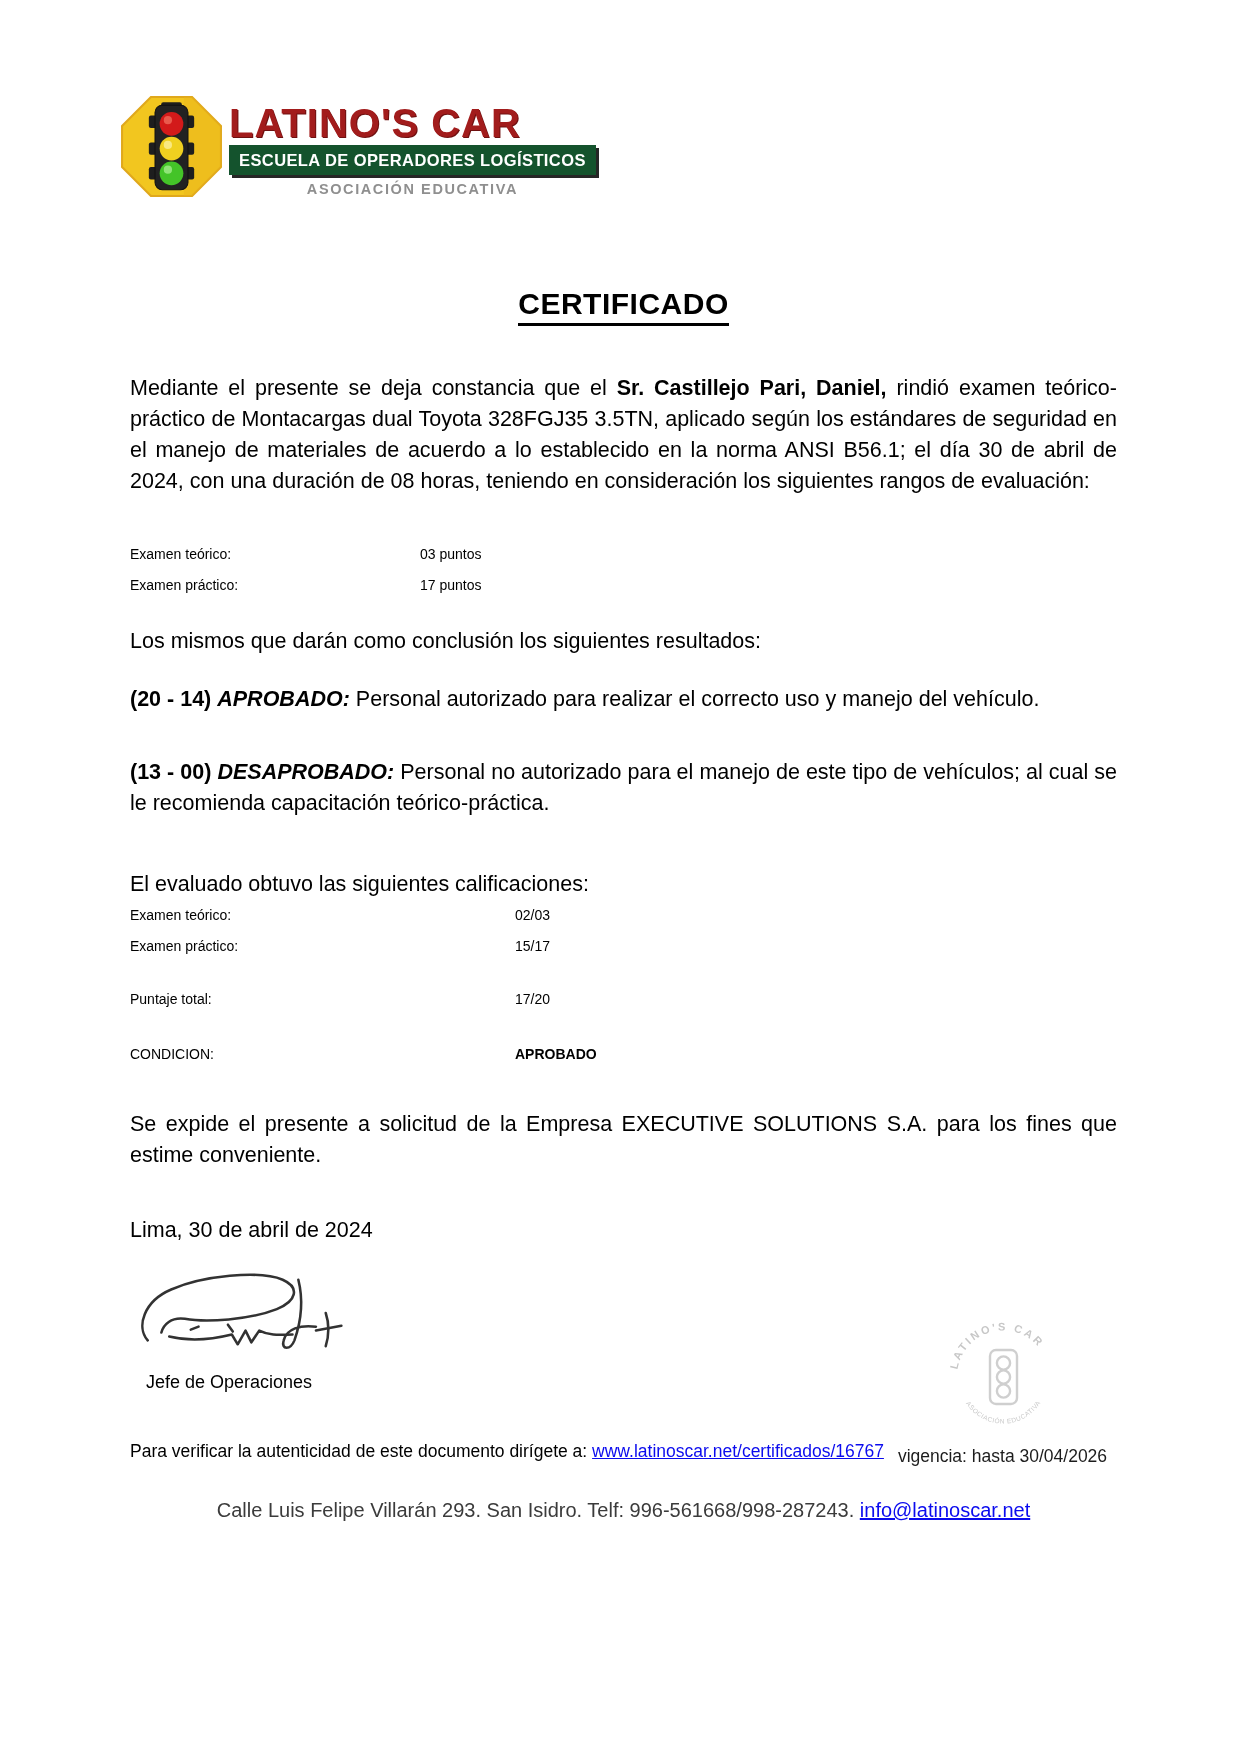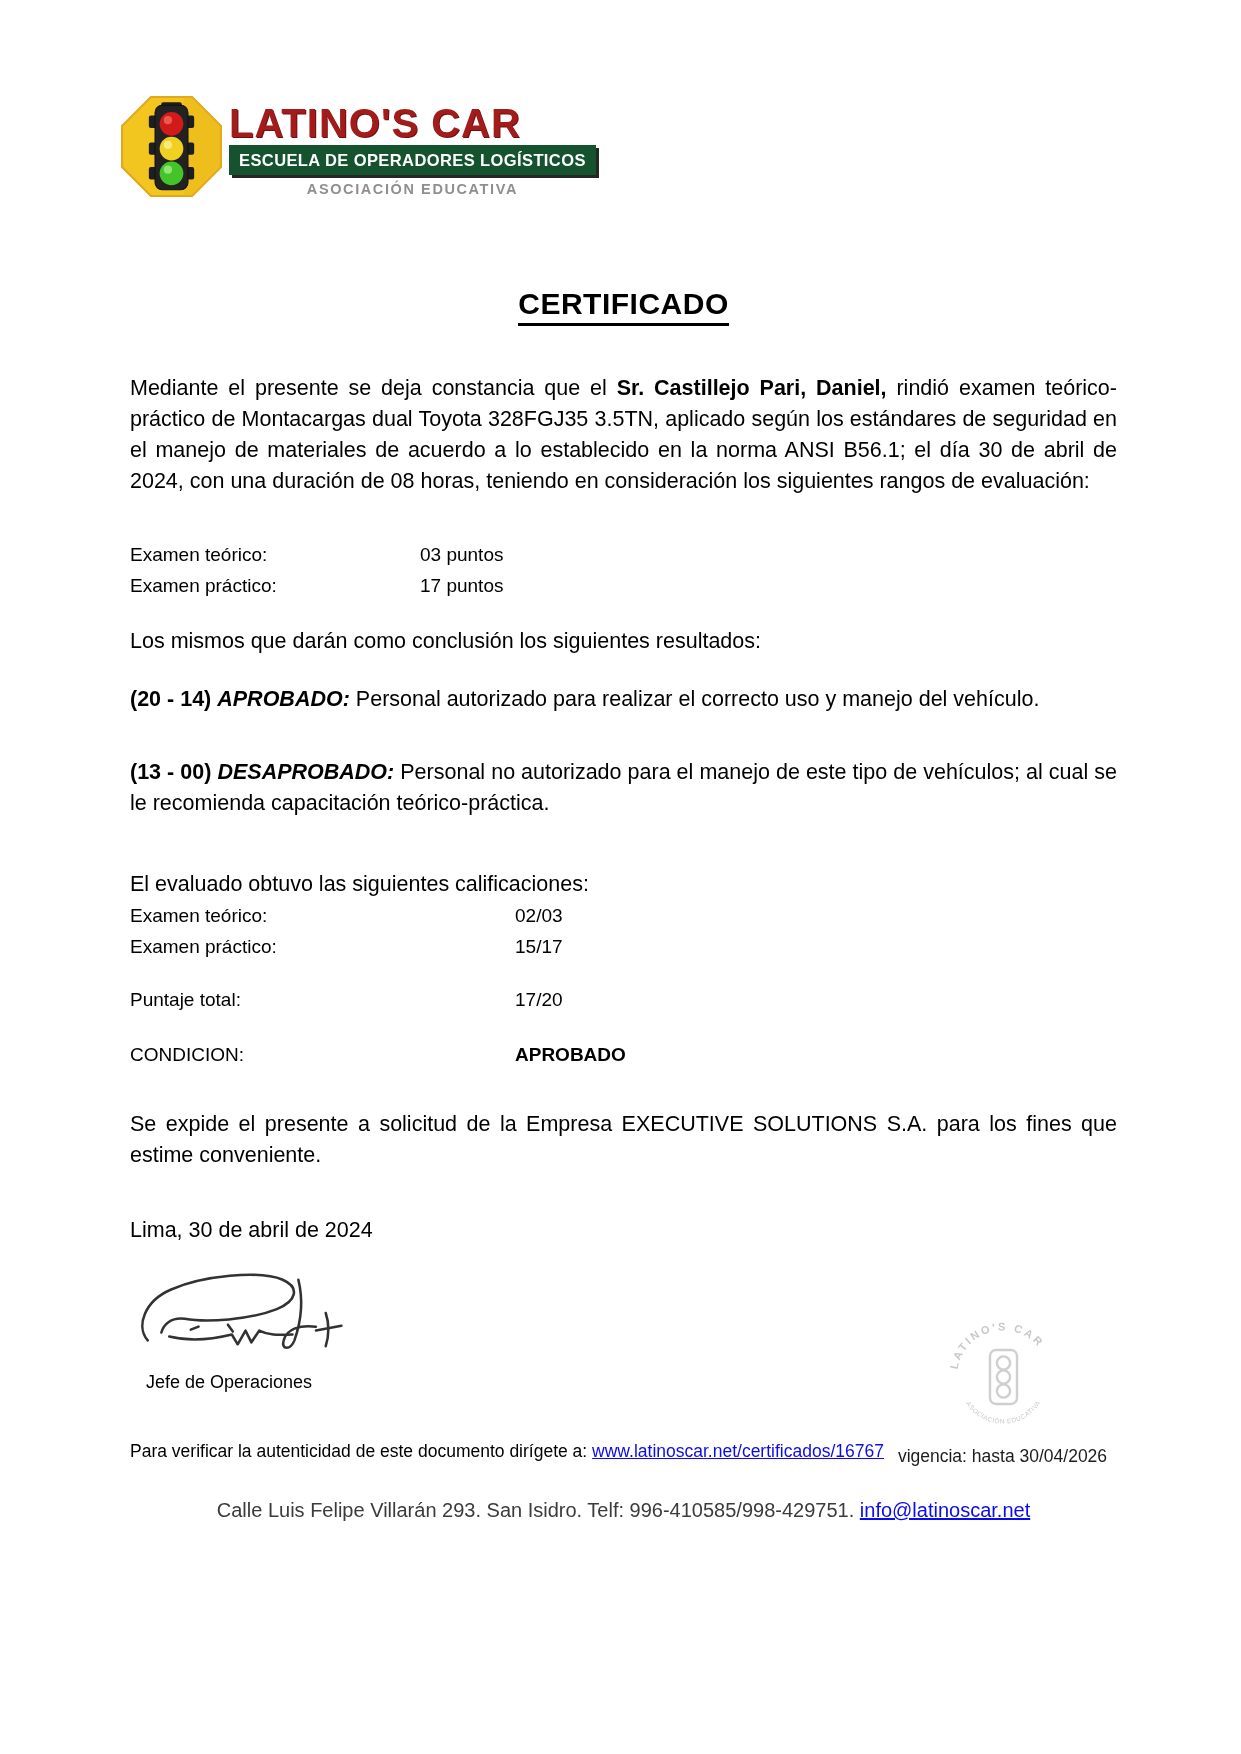--- a/index.html
+++ b/index.html
@@ -20,21 +20,21 @@
          font-size:14.5px;letter-spacing:1.6px;}
 
   
   .title-wrap{text-align:center;margin-top:86px;line-height:36px;}
   .title{display:inline-block;font-size:30px;font-weight:700;letter-spacing:.5px;
          border-bottom:3px solid #000;padding-bottom:1px;}
 
   
   .para{font-size:21.5px;line-height:31px;margin:0;text-align:justify;}
   .it{font-style:italic;}
-  .tabrow{display:flex;font-size:19px;line-height:31px;}
+  .tabrow{display:flex;font-size:14px;line-height:31px;}
   .tabrow .lbl{width:290px;flex:0 0 auto;}
   .tabrow2 .lbl{width:385px;flex:0 0 auto;}
   .m-ranges{margin-top:42px;}
   .m-conclusion{margin-top:25px;}
   .m-result1{margin-top:27px;}
   .m-result2{margin-top:42px;}
   .m-scores{margin-top:50px;}
   .m-total{margin-top:22px;}
   .m-cond{margin-top:24px;}
   .m-issue{margin-top:39px;}
@@ -171,16 +171,16 @@
         <circle cx="65.5" cy="51" r="6.6"></circle>
         <circle cx="65.5" cy="65" r="6.6"></circle>
         <circle cx="65.5" cy="79" r="6.6"></circle>
       </g>
     </svg>
     <div class="vigencia">vigencia: hasta 30/04/2026</div>
   </div>
 
   <div class="verify"><span>Para verificar la autenticidad de este documento dirígete a:</span> <a href="#">www.latinoscar.net/certificados/16767</a></div>
 
-  <div class="address"><span>Calle Luis Felipe Villarán 293. San Isidro. Telf: 996-410585/998-429751.</span> <a href="#">info@latinoscar.net</a></div>
+  <div class="address"><span>Calle Luis Felipe Villarán 293. San Isidro. Telf: 996-561668/998-287243.</span> <a href="#">info@latinoscar.net</a></div>
   <div class="website">www.latinoscar.net</div>
 
 </div>
 
 </body></html>

